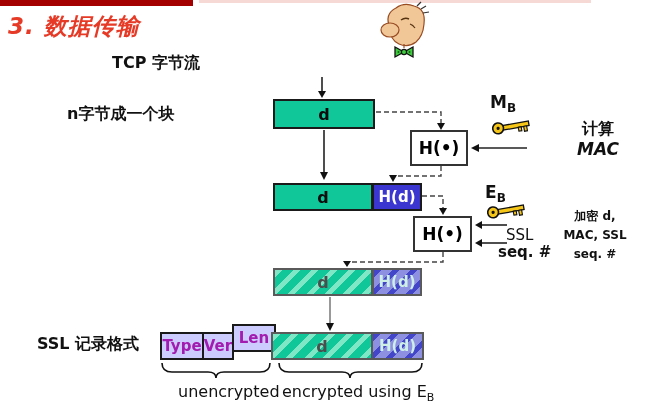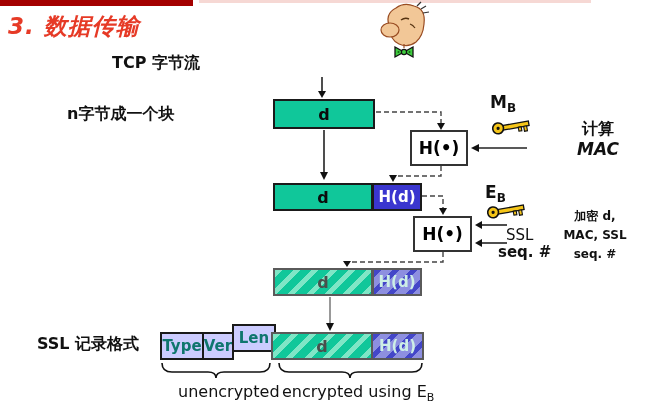--- a/index.html
+++ b/index.html
@@ -17,21 +17,21 @@
   .nbytes{left:67px;top:104px;}
   .sslrec{left:37px;top:334px;}
   .box{box-sizing:border-box;display:flex;align-items:center;justify-content:center;
        font-size:16px;font-weight:600;}
   .green{background:var(--green,#10C79A);border:2px solid #1a1a1a;color:#0c0c0c;}
   .blue{background:var(--blue,#3A36CF);border:2px solid #1a1a1a;color:#fff;font-size:15px;}
   .hatch-green{background:repeating-linear-gradient(135deg,var(--green_stripe,#7FE6C6) 0 5px,var(--green,#10C79A) 5px 13px);
        border:2px solid #5a5a5a;color:#4a4f4d;}
   .hatch-blue{background:repeating-linear-gradient(135deg,var(--blue_stripe,#4346C8) 0 5px,var(--blue_hatch_bg,#8D8FE0) 5px 13px);
        border:2px solid #5a5a5a;color:#CDEFE6;font-size:15px;}
-  .lav{background:var(--lavender,#CCCCFF);border:2px solid #1a1a1a;color:#0f766e;font-size:15px;}
+  .lav{background:var(--lavender,#CCCCFF);border:2px solid #1a1a1a;color:#a21caf;font-size:15px;}
   .hashbox{background:#fff;border:2px solid #333;color:#000;font-size:17px;font-weight:600;}
   .d1{left:273px;top:99px;width:102px;height:30px;}
   .d2{left:273px;top:183px;width:100px;height:28px;}
   .hd2{left:372px;top:183px;width:50px;height:28px;}
   .d3{left:273px;top:268px;width:100px;height:28px;}
   .hd3{left:372px;top:268px;width:50px;height:28px;}
   .h1{left:410px;top:130px;width:58px;height:36px;}
   .h2{left:413px;top:216px;width:59px;height:36px;}
   .btype{left:160px;top:332px;width:44px;height:28px;}
   .bver{left:202px;top:332px;width:32px;height:28px;}

